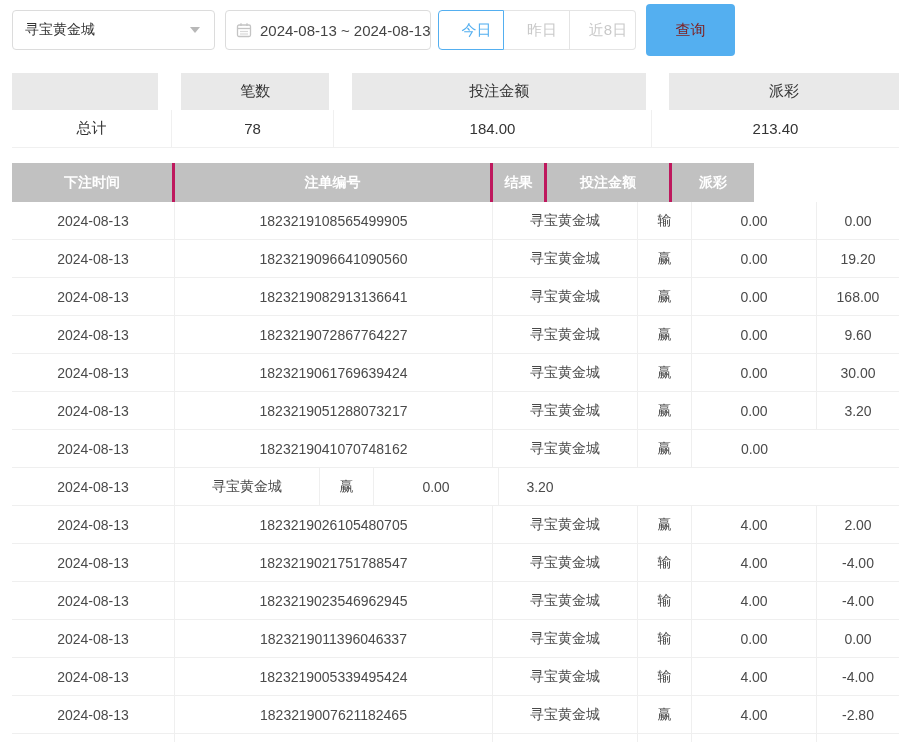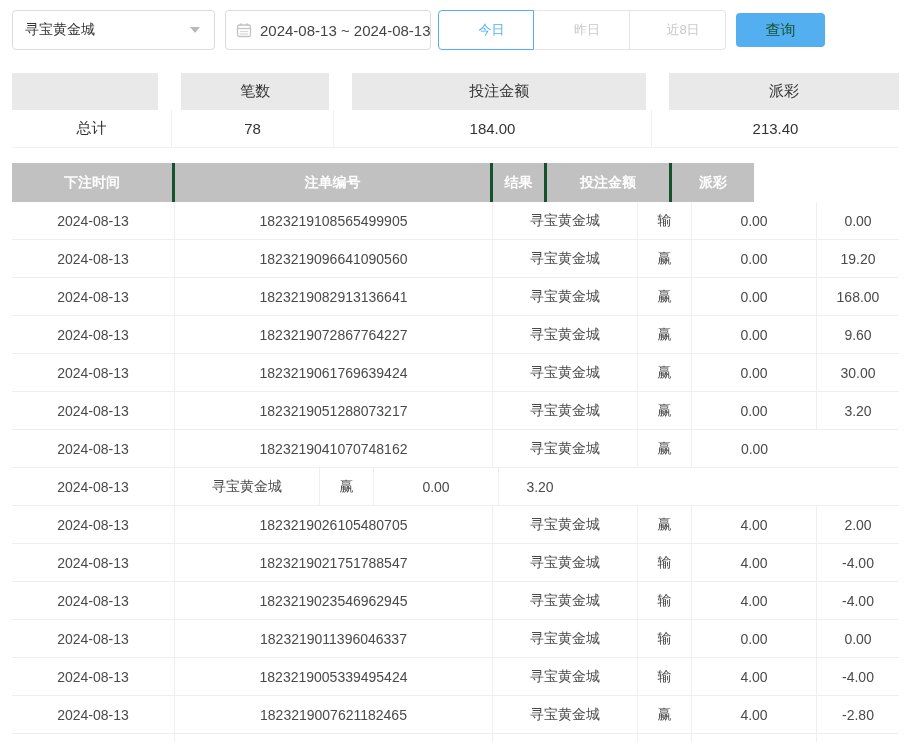--- a/index.html
+++ b/index.html
@@ -18,52 +18,52 @@
     padding: 0 14px 0 12px; font-size: 14px; color: #333; background: #fff; cursor: pointer;
   }
   .chev { width: 0; height: 0; border-left: 5px solid transparent; border-right: 5px solid transparent; border-top: 6px solid #b8b8b8; }
   .datebox {
     width: 206px; height: 40px; margin-left: 10px; border: 1px solid #dcdcdc; border-radius: 4px;
     display: flex; align-items: center; gap: 8px; padding: 0 10px;
     font-size: 15px; color: #444; background: #fff; cursor: pointer; white-space: nowrap;
   }
   .btn-group { display: flex; margin-left: 7px; }
   .qb {
-    width: 96px; height: 40px; background: #fff; border: 1px solid #e4e4e4;
-    color: #c9c9c9; font-size: 13px; cursor: pointer;
+    width: 66px; height: 40px; background: #fff; border: 1px solid #e4e4e4;
+    color: #c9c9c9; font-size: 15px; cursor: pointer;
     font-family: "Liberation Sans", "DejaVu Sans", sans-serif;
     padding-left: 11px;
   }
   .qb + .qb { border-left: none; }
   .qb.first { border-radius: 4px 0 0 4px; }
   .qb.last  { border-radius: 0 4px 4px 0; }
   .qb.active { border: 1px solid #54aff0; color: #54aff0; position: relative; z-index: 2; }
   .query {
-    width: 89px; height: 34px; margin-left: 10px; background: #54aff0; color: #14532d;
+    width: 89px; height: 52px; margin-left: 10px; background: #54aff0; color: #7f1d1d;
     border: none; border-radius: 4px; font-size: 15px; cursor: pointer;
     font-family: "Liberation Sans", "DejaVu Sans", sans-serif;
   }
 
   
   .summary { margin: 23px 0 0 12px; width: 887px; }
   .s-head { display: flex; height: 37px; gap: 20px; }
   .s-cell { display: flex; align-items: center; justify-content: center; font-size: 15px; color: #333; }
   .s-head .s-cell { background: #e9e9e9; border-right: 3px solid #fff; }
   .s-head .s-cell:last-child { border-right: none; }
   .s-row { display: flex; height: 38px; border-bottom: 1px solid #f0f0f0; background: #fff; }
   .s-row .s-cell { border-right: 1px solid #f0f0f0; }
   .s-row .s-cell:last-child { border-right: none; }
   .sw1 { width: 160px; } .sw2 { width: 162px; } .sw3 { width: 318px; } .sw4 { width: 247px; }
 
   
   .detail { margin: 15px 0 0 12px; width: 887px; }
   .d-head { display: flex; height: 39px; }
   .d-head .d-cell {
     background: #c1c1c1; color: #fff; font-weight: bold; font-size: 14px;
-    border-right: 3px solid #14532d; display: flex; align-items: center; justify-content: center;
+    border-right: 3px solid #be185d; display: flex; align-items: center; justify-content: center;
   }
   .d-head .d-cell:last-child { border-right: none; }
   .d-row { display: flex; height: 38px; border-bottom: 1px solid #efefef; background: #fff; }
   .d-row .d-cell {
     font-size: 14px; color: #4a4a4a; border-right: 1px solid #efefef;
     display: flex; align-items: center; justify-content: center; white-space: nowrap;
   }
   .d-row .d-cell:last-child { border-right: none; }
   .dw1 { width: 163px; } .dw2 { width: 318px; } .dw3 { width: 145px; }
   .dw4 { width: 54px; }  .dw5 { width: 125px; } .dw6 { width: 82px; }

